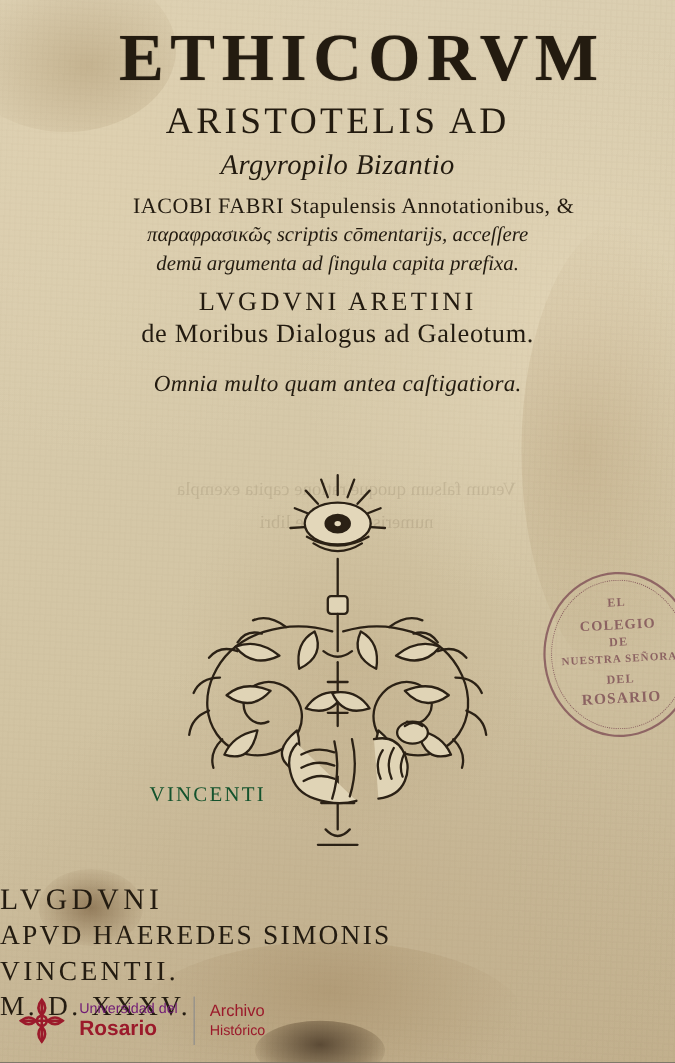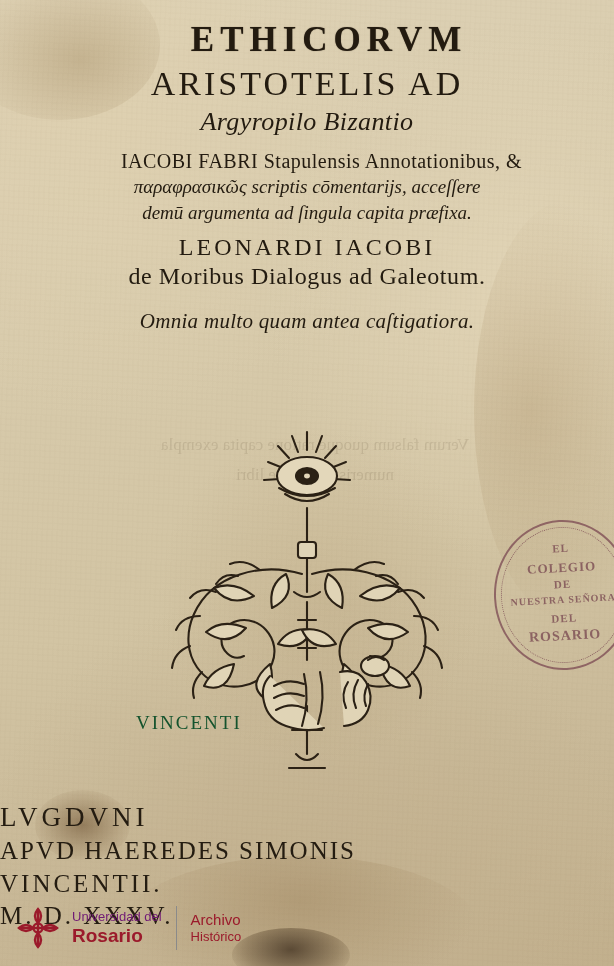--- a/index.html
+++ b/index.html
@@ -61,21 +61,21 @@
     position: absolute;
     left: 0;
     right: 0;
     top: 22px;
     text-align: center;
     color: #231b10;
   }
   .ln { display: block; white-space: nowrap; }
 
   .l1 {
-    font-size: 35px;
+    font-size: 61px;
     letter-spacing: 6px;
     font-weight: 700;
     line-height: 1.05;
     text-shadow: 0 0 1px rgba(40,28,14,0.55);
     padding-left: 44px;
   }
   .l2 {
     font-size: 34px;
     letter-spacing: 3px;
     line-height: 1.25;
@@ -241,21 +241,21 @@
 numeris est
 ordine libri</div>
 
   <div class="title-block">
     <span class="ln l1">ETHICORVM</span>
     <span class="ln l2">ARISTOTELIS AD</span>
     <span class="ln l4">Argyropilo Bizantio</span>
     <span class="ln l6">IACOBI FABRI Stapulensis Annotationibus, &amp;</span>
     <span class="ln l7">παραφρασικῶς scriptis cōmentarijs, acceſſere</span>
     <span class="ln l7">demū argumenta ad ſingula capita præfixa.</span>
-    <span class="ln l8">LEONARDI IACOBI</span>
+    <span class="ln l8">LVGDVNI ARETINI</span>
     <span class="ln l9">de Moribus Dialogus ad Galeotum.</span>
     <span class="ln l10">Omnia multo quam antea caſtigatiora.</span>
   </div>
 
   <div class="device">
     <svg viewBox="0 0 330 360" width="330" height="360" xmlns="http://www.w3.org/2000/svg">
       <g stroke="#2b2115" fill="none" stroke-width="2.1" stroke-linecap="round" stroke-linejoin="round">
 
         <g>
           <path d="M165 8 L165 26 M150 12 L156 28 M180 12 L174 28 M136 22 L147 34 M194 22 L183 34

